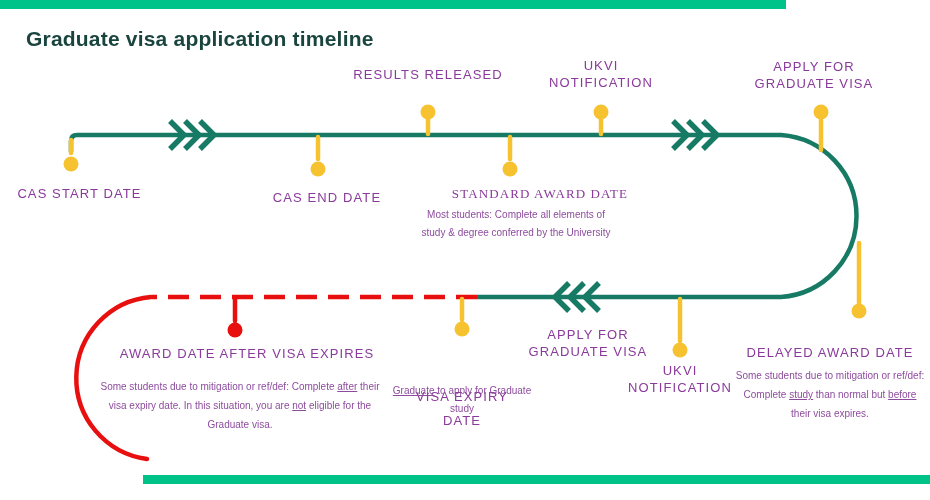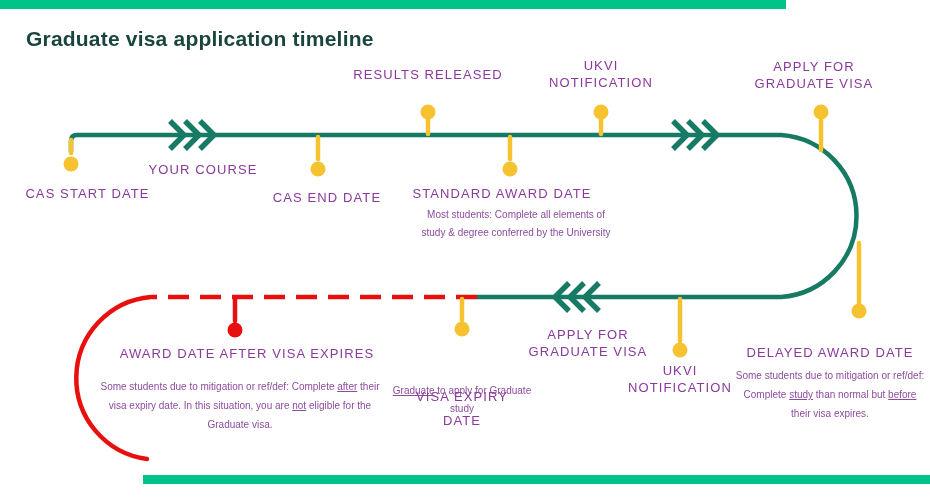--- a/index.html
+++ b/index.html
@@ -18,25 +18,25 @@
   .ms-label{
     position:absolute;text-align:center;white-space:pre-line;
     color:#8a3a9b;font-size:13px;letter-spacing:1.1px;line-height:17px;
   }
   .ms-body{
     position:absolute;text-align:center;
     color:#8d4b9e;font-size:10px;line-height:19px;
   }
   .u{text-decoration:underline;}
   
-  #lbl-cas-start{left:12px;top:185px;width:151px;}
+  #lbl-cas-start{left:4px;top:185px;width:151px;}
   #lbl-your-course{left:128px;top:161px;width:150px;}
   #lbl-cas-end{left:252px;top:189px;width:150px;}
   #lbl-results{left:338px;top:66px;width:180px;}
-  #lbl-standard{left:392px;top:185px;width:220px;}
+  #lbl-standard{left:430px;top:185px;width:220px;font-family:Liberation Serif, serif;}
   #body-standard{left:421px;top:206px;width:190px;line-height:18px;}
   #lbl-ukvi-top{left:521px;top:57px;width:160px;}
   #lbl-apply-top{left:724px;top:58px;width:180px;}
   #lbl-delayed{left:720px;top:344px;width:220px;}
   #body-delayed{left:735px;top:366px;width:190px;}
   #lbl-ukvi-bottom{left:600px;top:362px;width:160px;}
   #lbl-apply-bottom{left:498px;top:326px;width:180px;}
   #lbl-visa-expiry{left:392px;top:344px;width:140px;line-height:24px;margin-top:41px;}
   #body-visa-expiry{left:387px;top:382px;width:150px;line-height:18px;}
   #lbl-expired{left:93px;top:345px;width:308px;}
@@ -101,21 +101,20 @@
       <circle cx="462" cy="329" r="7.5" fill="#f6c230"></circle>
     </g>
     <g>
       <path d="M235,299 V321" stroke-width="4.5" stroke-linecap="round" stroke="#e8100f"></path>
       <circle cx="235" cy="330" r="7.5" fill="#e8100f"></circle>
     </g>
   </svg>
 
   <div class="ms-label" id="lbl-cas-start">CAS START DATE</div>
 
-  <div class="ms-label" id="lbl-your-course">YOUR COURSE</div>
 
   <div class="ms-label" id="lbl-cas-end">CAS END DATE</div>
 
   <div class="ms-label" id="lbl-results">RESULTS RELEASED</div>
 
   <div class="ms-label" id="lbl-standard">STANDARD AWARD DATE</div>
   <div class="ms-body" id="body-standard">Most students: Complete all elements of study &amp; degree conferred by the University</div>
 
   <div class="ms-label" id="lbl-ukvi-top">UKVI
 NOTIFICATION</div>

